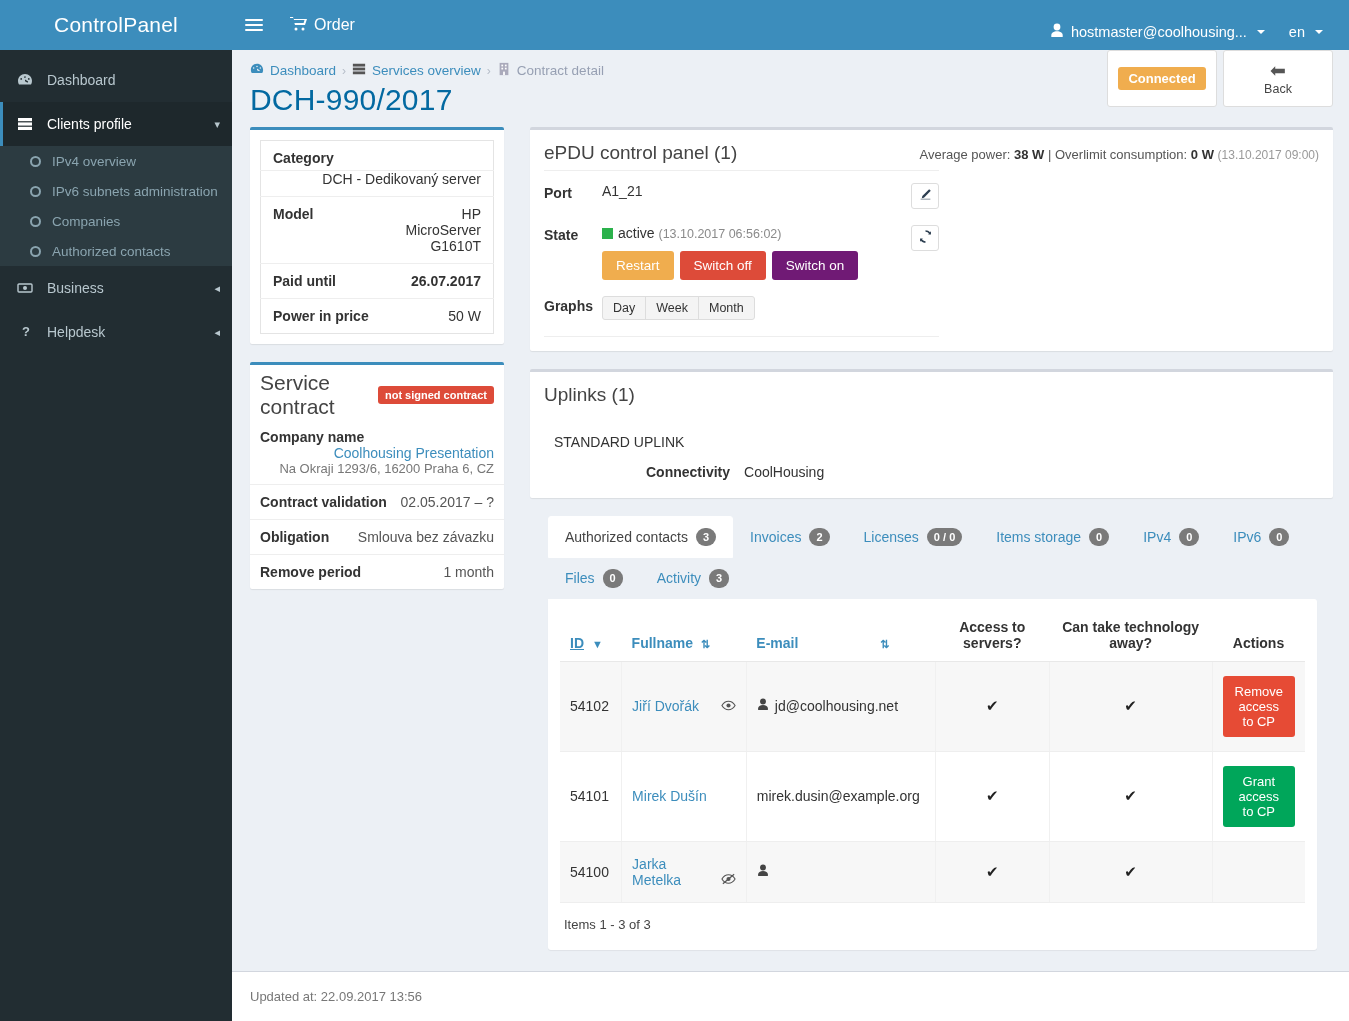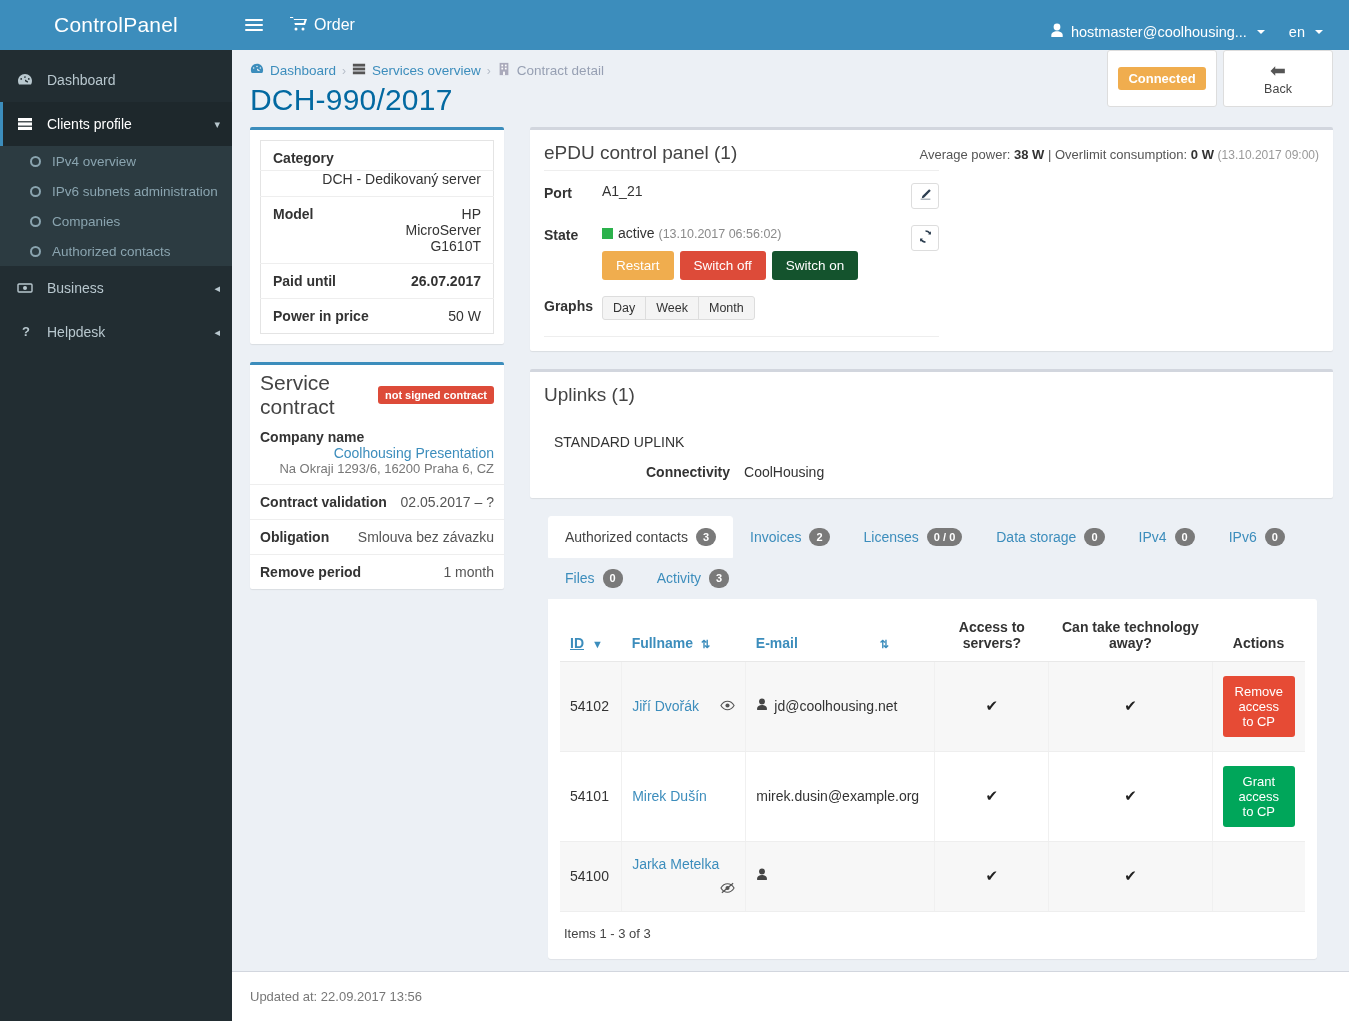--- a/index.html
+++ b/index.html
@@ -212,21 +212,21 @@
   .state-dim { color: #8a8a8a; font-size: 12.5px; }
   .state-active { color: #333; }
   .abtns { display: flex; gap: 6px; margin-top: 10px; }
   .abtn {
     padding: 7px 14px; border-radius: 3px; border: none;
     color: #fff; font-size: 13.5px; cursor: pointer;
     font-family: "Liberation Sans", sans-serif;
   }
   .abtn.orange { background: #f0ad4e; }
   .abtn.red { background: #dd4b39; }
-  .abtn.green { background: #14532d; }
+  .abtn.green { background: #701a75; }
   .gbtns { display: inline-flex; }
   .gbtn {
     padding: 4px 10px; border: 1px solid #ddd; background: #f4f4f4;
     font-size: 12.5px; color: #333; cursor: pointer; margin-left: -1px;
     font-family: "Liberation Sans", sans-serif;
   }
   .gbtn:first-child { margin-left: 0; border-radius: 3px 0 0 3px; }
   .gbtn:last-child { border-radius: 0 3px 3px 0; }
 
   
@@ -279,21 +279,21 @@
   .ctable td:last-child { border-right: none; }
   .ctable tr.shade td { background: #f7f7f7; }
   .ctable td.ctr { text-align: center; }
   .ctable td.act { text-align: center; }
   .clink { color: #3c8dbc; cursor: pointer; }
   .sort-ico { color: #3c8dbc; font-size: 11px; margin-left: 4px; }
   .id-head { text-decoration: underline; cursor: pointer; }
   .name-cell { display: flex; align-items: center; justify-content: space-between; gap: 10px; }
   .eye { color: #555; font-size: 13px; }
   .eye-off { color: #555; font-size: 13px; }
-  .name-cell.stacked { flex-direction: column; align-items: stretch; }
+  .name-cell.stacked { flex-direction: row; align-items: stretch; }
   .name-cell.stacked .eye-off { align-self: flex-end; }
   .mail-cell { display: flex; align-items: center; gap: 6px; }
   .user-ico { color: #444; font-size: 13px; }
   .check { font-size: 15px; color: #222; }
   .btn-remove {
     background: #e64b35; color: #fff; border: none; border-radius: 3px;
     padding: 8px 12px; font-size: 13px; cursor: pointer;
     font-family: "Liberation Sans", sans-serif;
   }
   .btn-grant {
@@ -621,21 +621,21 @@
             </div>
             <div class="tab">
               <span>Invoices</span>
               <span class="tbadge">2</span>
             </div>
             <div class="tab">
               <span>Licenses</span>
               <span class="tbadge">0 / 0</span>
             </div>
             <div class="tab">
-              <span>Data storage</span>
+              <span>Items storage</span>
               <span class="tbadge">0</span>
             </div>
             <div class="tab">
               <span>IPv4</span>
               <span class="tbadge">0</span>
             </div>
             <div class="tab">
               <span>IPv6</span>
               <span class="tbadge">0</span>
             </div>

